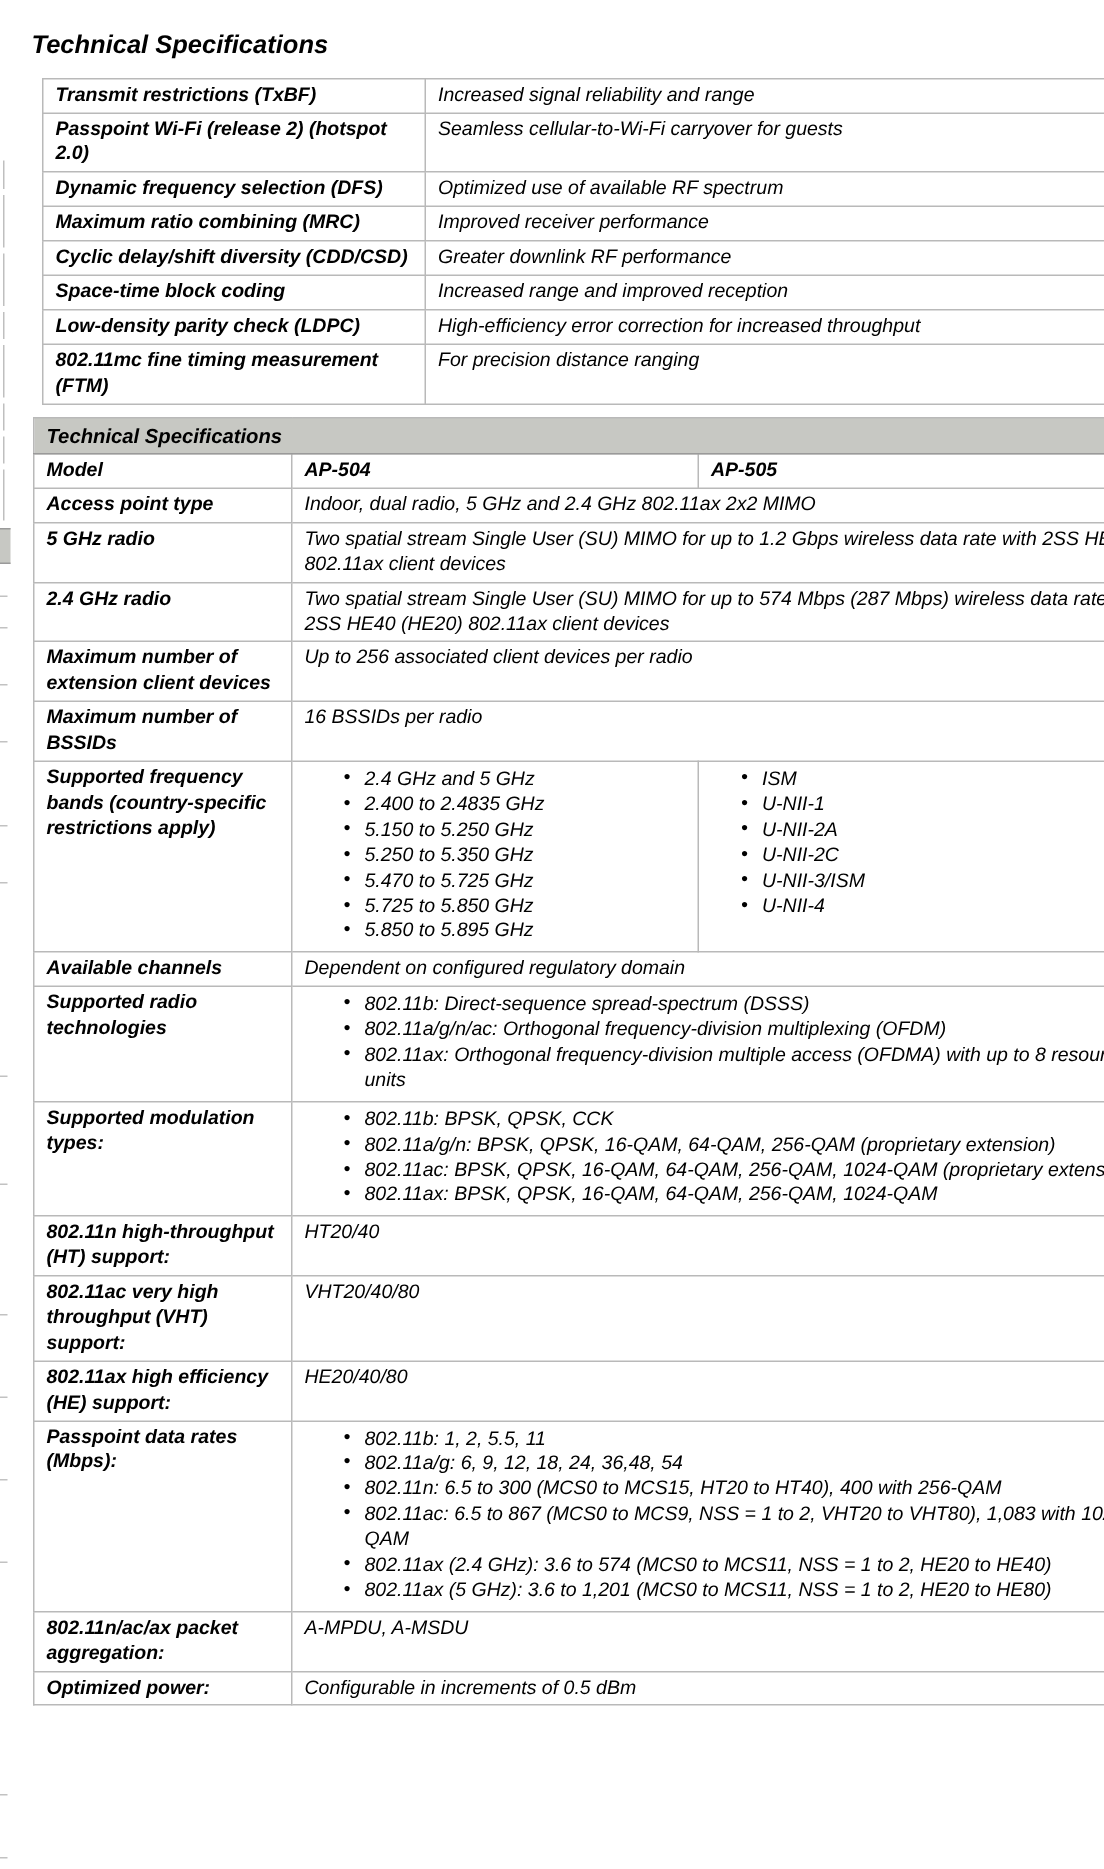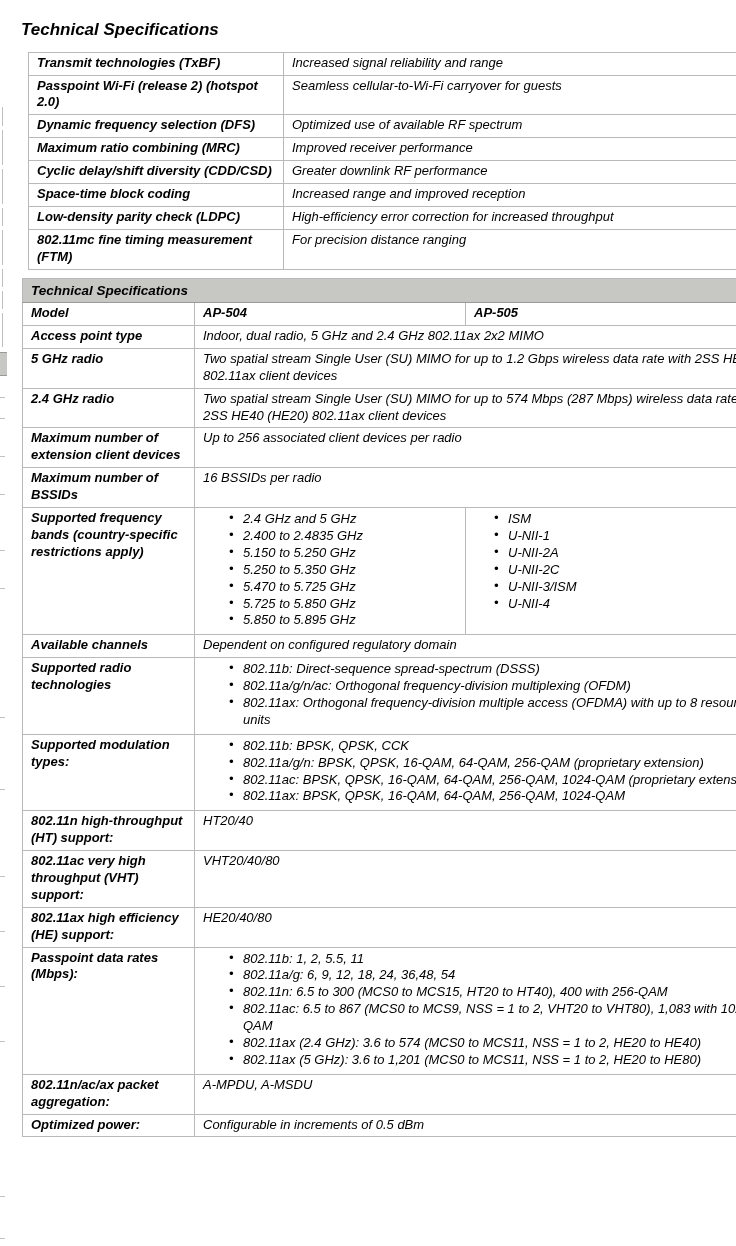--- a/index.html
+++ b/index.html
@@ -83,21 +83,21 @@
 
   <h1 class="page-title">Technical Specifications</h1>
 
   <table class="features">
     <colgroup>
         <col style="width:255px">
         <col>
       </colgroup>
     <tbody>
         <tr>
-      <td class="lbl">Transmit technologies (TxBF)</td>
+      <td class="lbl">Transmit restrictions (TxBF)</td>
       <td>Increased signal reliability and range</td>
     </tr>
     <tr>
       <td class="lbl">Passpoint Wi-Fi (release 2) (hotspot 2.0)</td>
       <td>Seamless cellular-to-Wi-Fi carryover for guests</td>
     </tr>
     <tr>
       <td class="lbl">Dynamic frequency selection (DFS)</td>
       <td>Optimized use of available RF spectrum</td>
     </tr>

